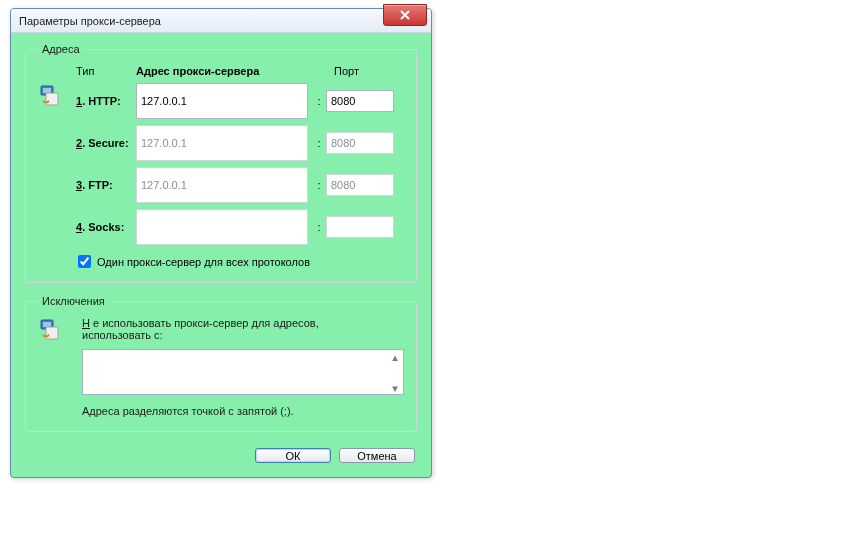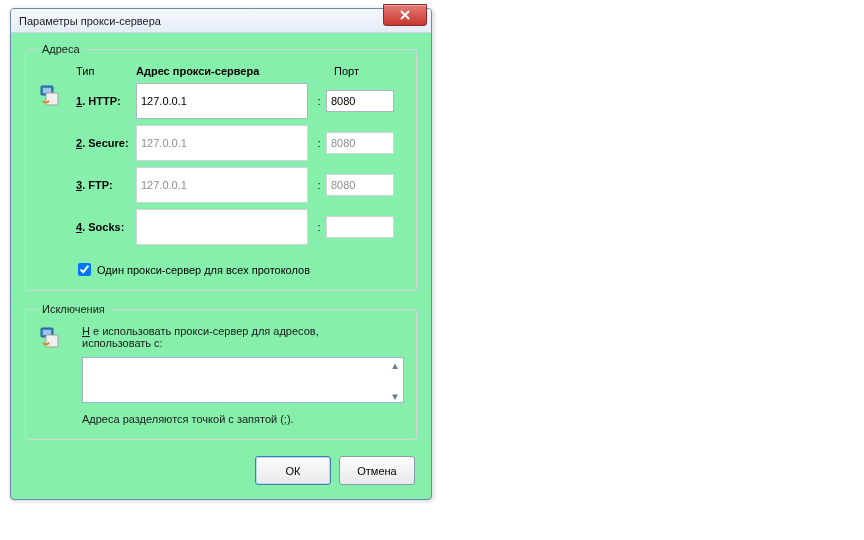--- a/index.html
+++ b/index.html
@@ -43,31 +43,31 @@
     .proxy-icon { display: inline-block; width: 24px; height: 24px; }
     .row-label { white-space:nowrap;font-weight:bold; }
     .row-label u { text-decoration: underline; }
     .ip-input {
       height: 36px; width: 172px; border: 1px solid #aab6c2; padding: 2px 4px; background:#fff;
     }
     .ip-input[disabled] { background:#fff; color:#8a8f95; border-color:#cdd4db;}
     .colon { text-align: center; }
     .port-input { height: 22px; width: 68px; border: 1px solid #aab6c2; padding: 2px 4px; text-align:left; background:#fff;}
     .port-input[disabled]{ color:#8a8f95; border-color:#cdd4db;}
-    .check-row { margin-top: 12px; margin-left: 40px; display: flex; align-items: center; gap: 6px; }
+    .check-row { margin-top: 4px; margin-left: 40px; display: flex; align-items: center; gap: 6px; }
     .check-row input[type=checkbox]{ width:13px; height:13px; }
     .exc-body { display: grid; grid-template-columns: 38px 1fr; column-gap: 6px; row-gap:8px;}
     .exc-label { color:#1a1a1a; }
     .exc-text-wrap { grid-column:2; position:relative; }
     .exc-text-wrap textarea { width:100%; height:46px; border:1px solid #9fb3cb; padding:2px 4px; resize:none;}
     .spin-arrows { position:absolute; right:2px; top:2px; bottom:2px; width:14px; display:flex; flex-direction:column; justify-content:space-between; color:#6a7a8c; font-size:8px; align-items:center;}
     .hint { grid-column:2; color:#1a1a1a; }
     .buttons { display:flex; justify-content:flex-end; gap:8px; padding: 4px 2px 0 0;}
     .btn {
-      min-width: 76px; height:29px; border:1px solid #8a9aad; border-radius:3px;
+      min-width: 76px; height:15px; border:1px solid #8a9aad; border-radius:3px;
       background: linear-gradient(#fdfdfd, #e7e9ec);
       cursor:pointer; padding: 0 10px;
     }
     .btn.primary { border-color:#3c7fb1; box-shadow: 0 0 0 1px #bcd6ee inset; }
   </style>
 </head>
 <body>
 
 <div class="window">
   <div class="titlebar">

